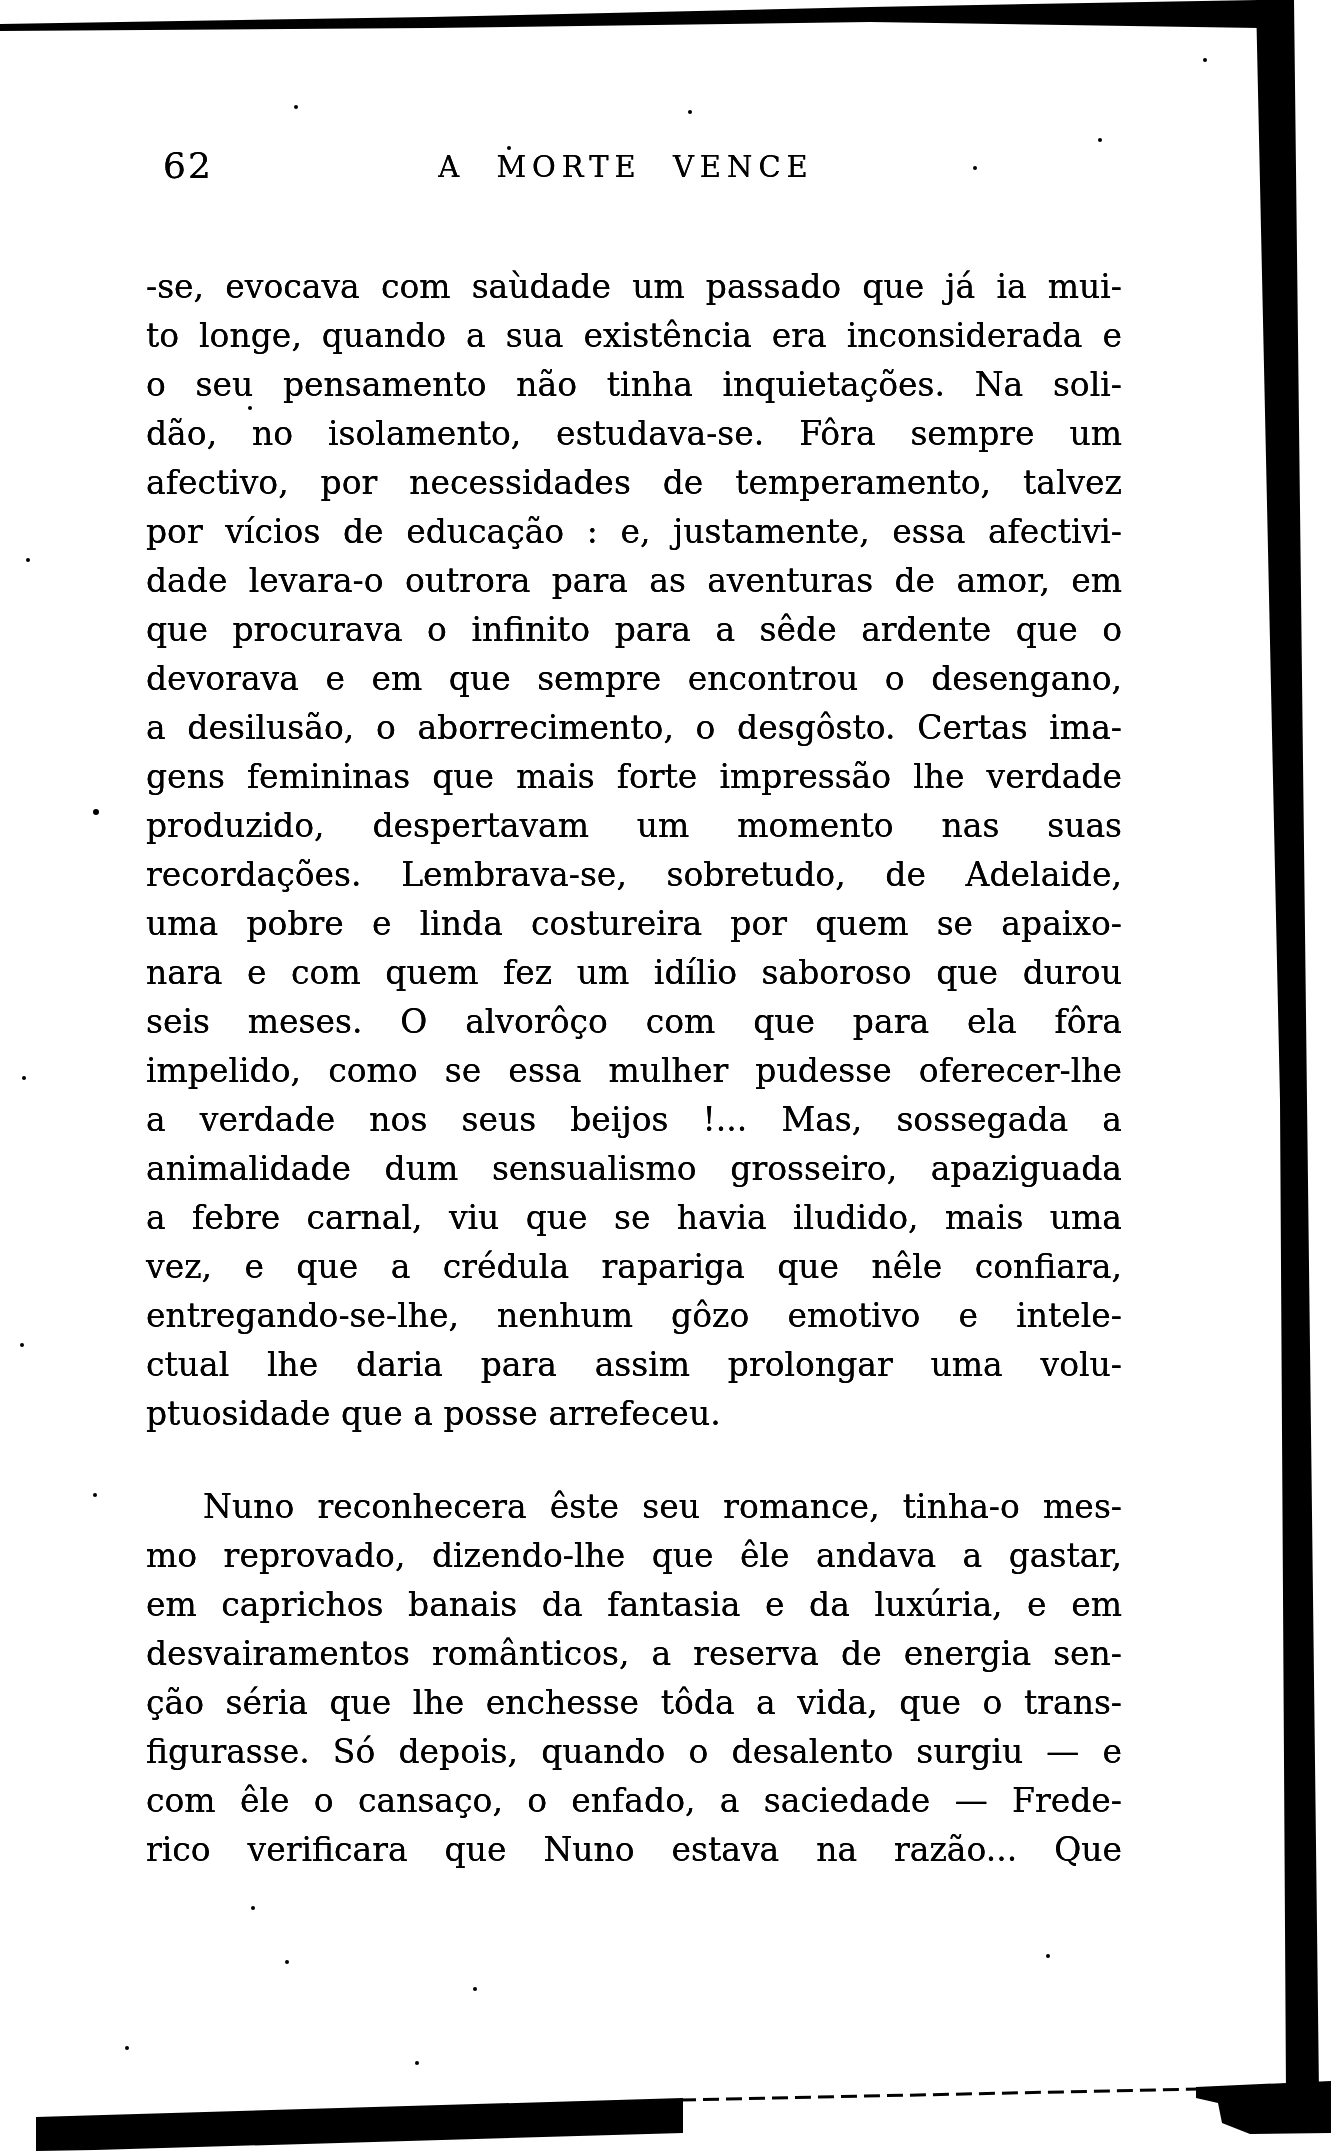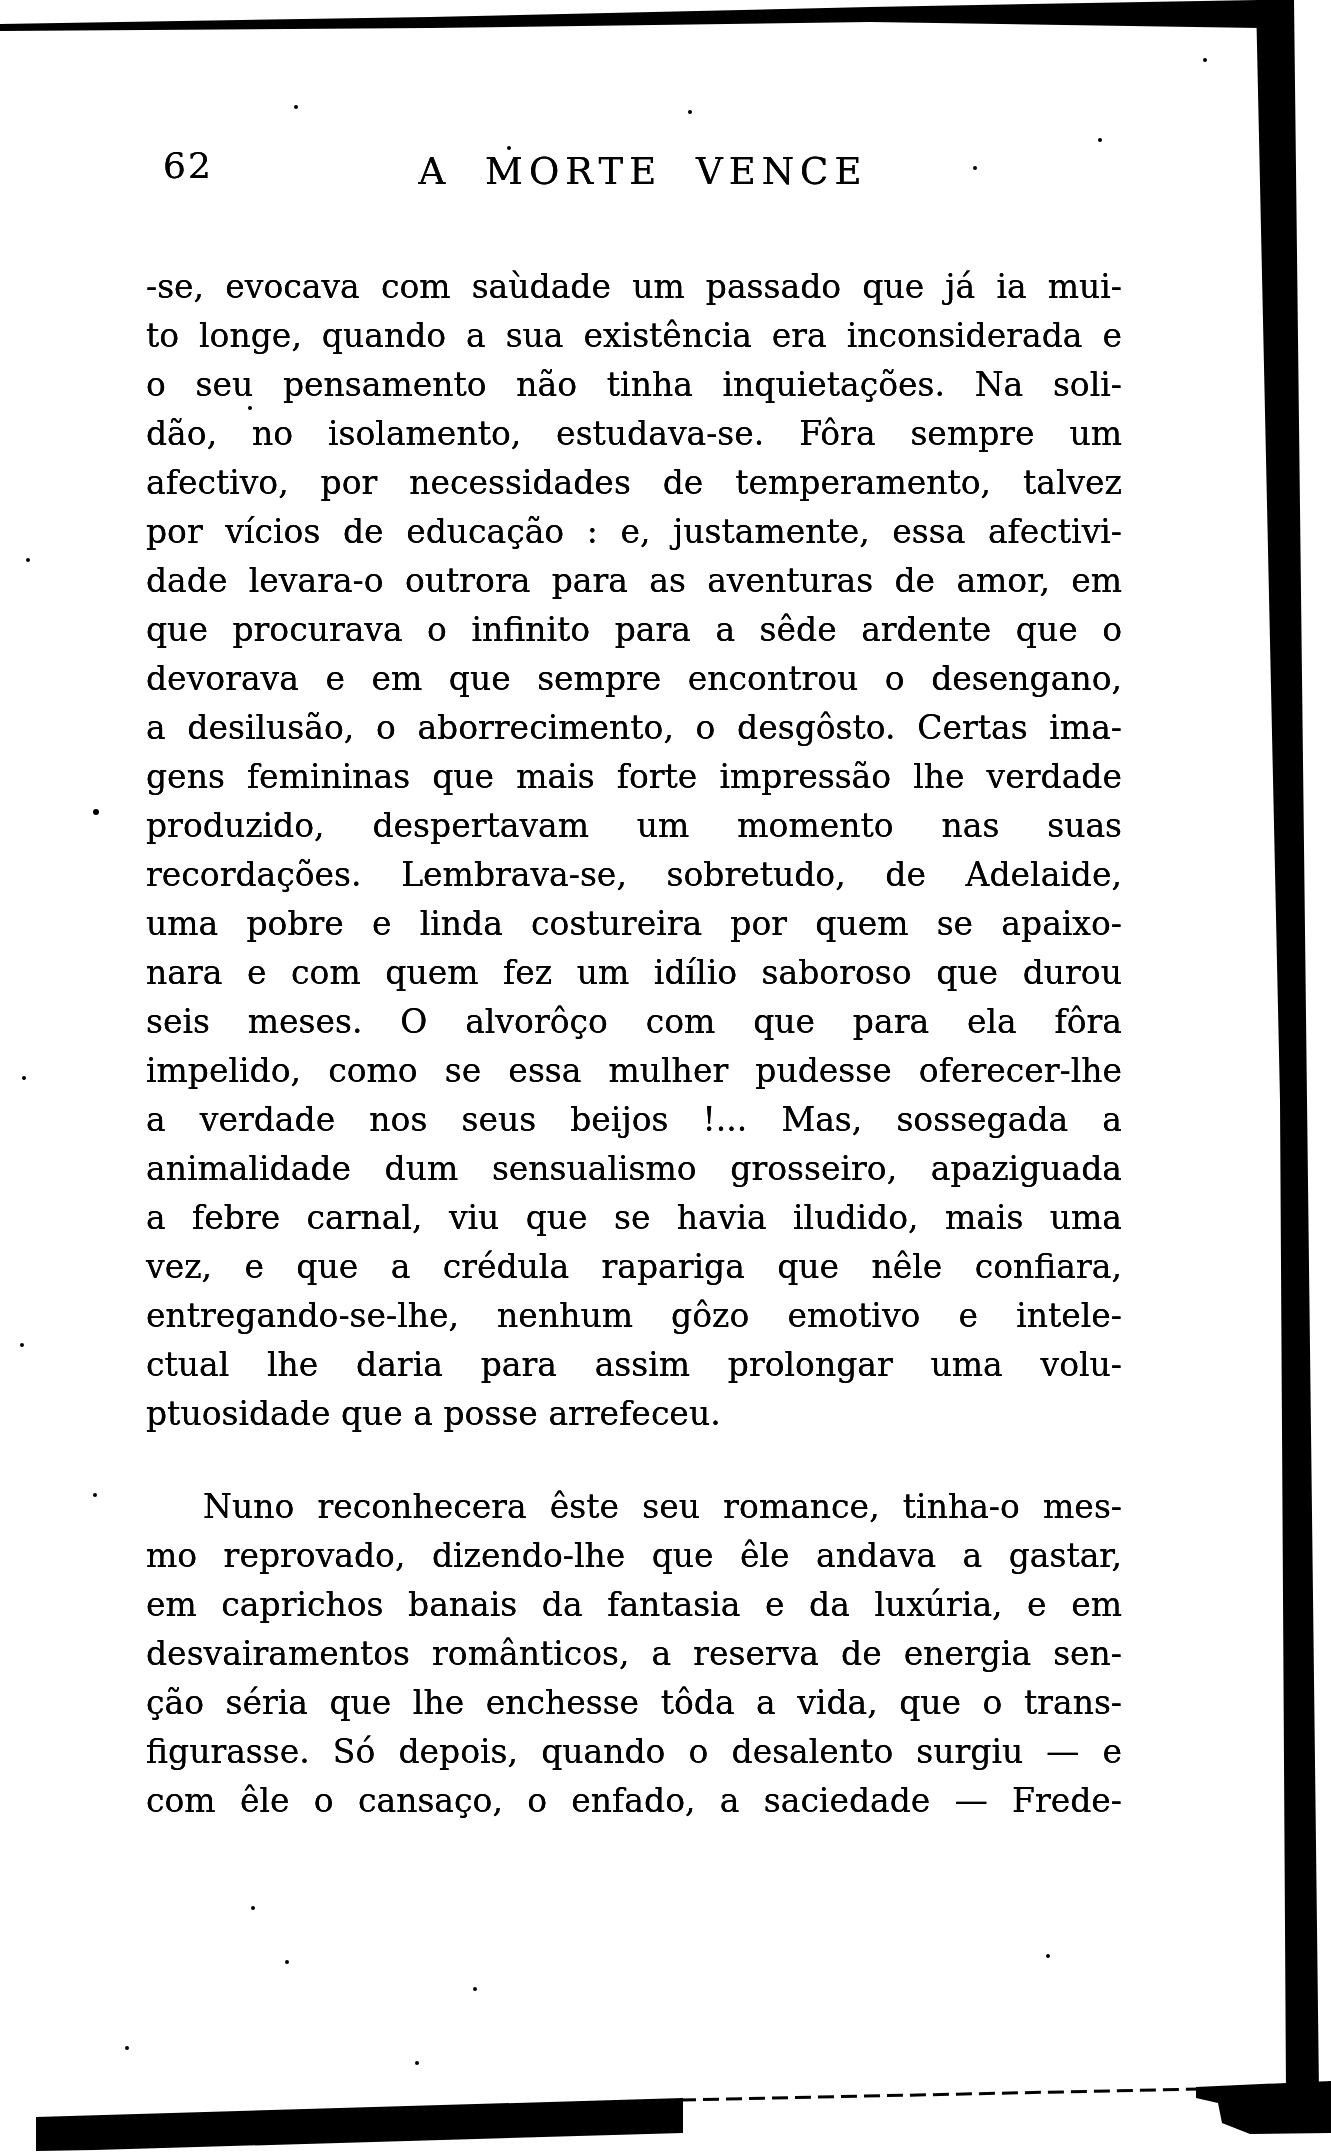--- a/index.html
+++ b/index.html
@@ -28,25 +28,25 @@
     position: absolute;
     left: 163px;
     top: 148px;
     font-size: 36px;
     line-height: 1;
     letter-spacing: 2px;
     text-shadow: 0 0 0.6px #000;
   }
   .runhead {
     position: absolute;
-    left: 155px;
+    left: 138px;
     top: 153px;
     width: 976px;
     text-align: center;
-    font-size: 37px;
+    font-size: 29px;
     line-height: 1;
     letter-spacing: 6px;
     word-spacing: 16px;
     text-shadow: 0 0 0.6px #000;
   }
   .textblock {
     position: absolute;
     left: 146px;
     top: 262px;
     width: 976px;
@@ -133,16 +133,17 @@
         <div class="line end">ptuosidade que a posse arrefeceu.</div>
       </div>
     <div>
         <div class="line ind">Nuno reconhecera êste seu romance, tinha-o mes-</div>
         <div class="line">mo reprovado, dizendo-lhe que êle andava a gastar,</div>
         <div class="line">em caprichos banais da fantasia e da luxúria, e em</div>
         <div class="line">desvairamentos românticos, a reserva de energia sen-</div>
         <div class="line">ção séria que lhe enchesse tôda a vida, que o trans-</div>
         <div class="line">figurasse. Só depois, quando o desalento surgiu — e</div>
         <div class="line">com êle o cansaço, o enfado, a saciedade — Frede-</div>
+        <div class="line">rico verificara que Nuno estava na razão... Que</div>
       </div>
   </div>
 
 </div>
 
 </body></html>

